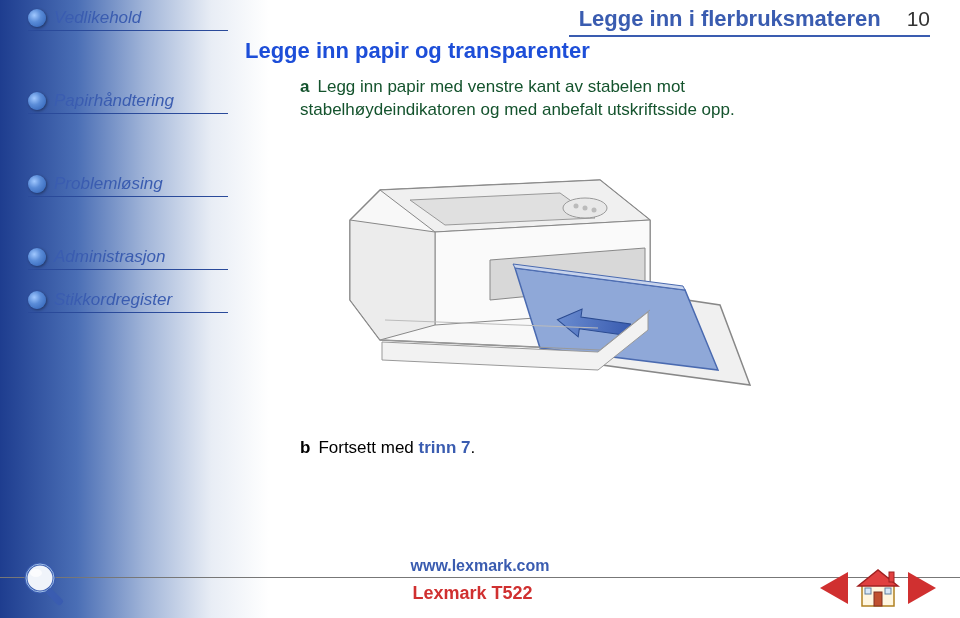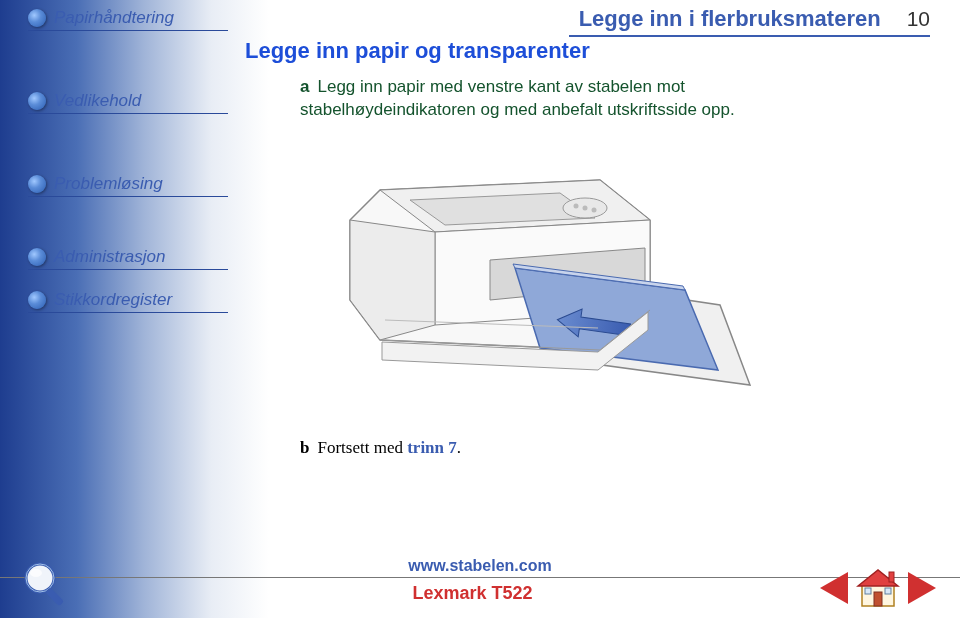--- a/index.html
+++ b/index.html
@@ -103,21 +103,20 @@
     height: 260px;
   }
 
   
   .step-b {
     position: absolute;
     left: 300px;
     top: 438px;
     font-size: 17px;
     color: #000;
-    font-family: Liberation Serif, serif;
   }
   .step-b .item-letter {
     font-weight: bold;
     margin-right: 8px;
   }
   .step-b .link {
     color: #3a5cb0;
     font-weight: bold;
   }
 
@@ -182,25 +181,25 @@
     width: 50px;
     height: 50px;
   }
 </style>
 </head>
 <body>
 
 <nav class="sidebar">
   <div class="nav-item">
     <span class="bullet"></span>
+    <span class="label">Vedlikehold</span>
+  </div>
+  <div class="nav-item">
+    <span class="bullet"></span>
     <span class="label">Papirhåndtering</span>
-  </div>
-  <div class="nav-item">
-    <span class="bullet"></span>
-    <span class="label">Vedlikehold</span>
   </div>
   <div class="nav-item">
     <span class="bullet"></span>
     <span class="label">Problemløsing</span>
   </div>
   <div class="nav-item">
     <span class="bullet"></span>
     <span class="label">Administrasjon</span>
   </div>
   <div class="nav-item">
@@ -259,21 +258,21 @@
     <line x1="45" y1="160" x2="258" y2="168" stroke="#bbb" stroke-width="1"></line>
 
     <path d="M 42 182 L 258 192 L 308 152 L 308 170 L 258 210 L 42 200 Z" fill="#f2f2f2" stroke="#999" stroke-width="1"></path>
   </svg>
 </div>
 
 <div class="step-b">
   <span class="item-letter">b</span><span>Fortsett med </span><span class="link">trinn 7</span><span>.</span>
 </div>
 
-<div class="bottom-link">www.stabelen.com</div>
+<div class="bottom-link">www.lexmark.com</div>
 <div class="bottom-product">Lexmark T522</div>
 
 <div class="magnifier">
   <svg viewBox="0 0 50 50" width="50" height="50">
     <circle cx="20" cy="20" r="14" fill="#f0f4fa" stroke="#3a5cb0" stroke-width="3"></circle>
     <circle cx="20" cy="20" r="14" fill="none" stroke="#a0c0e8" stroke-width="1"></circle>
     <ellipse cx="16" cy="15" rx="6" ry="4" fill="rgba(255,255,255,0.7)"></ellipse>
     <rect x="28" y="30" width="20" height="7" rx="3" transform="rotate(45 30 32)" fill="#3a5cb0"></rect>
   </svg>
 </div>

